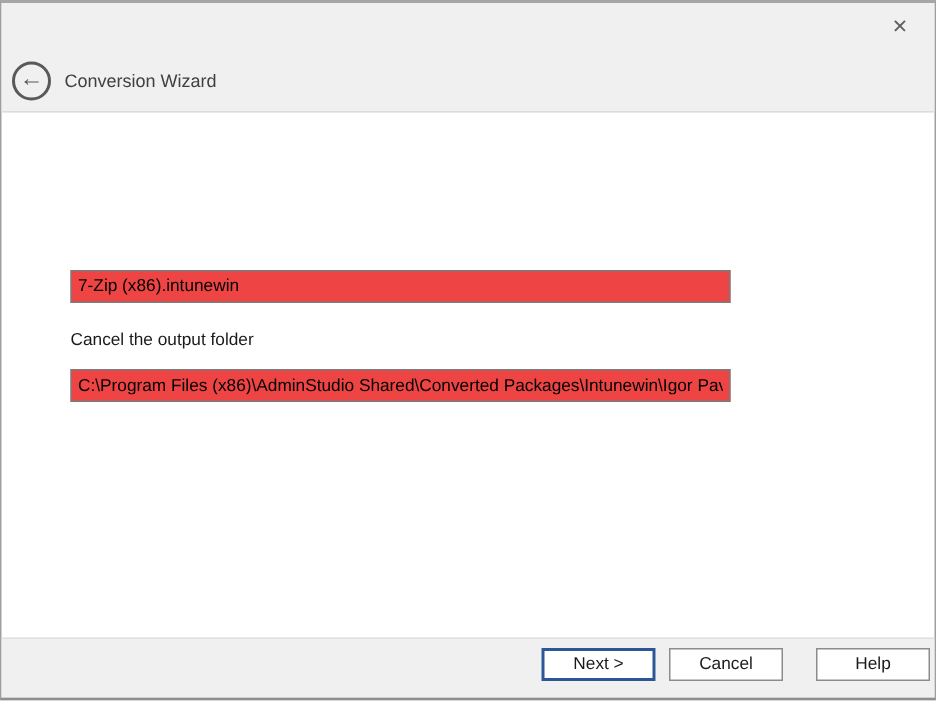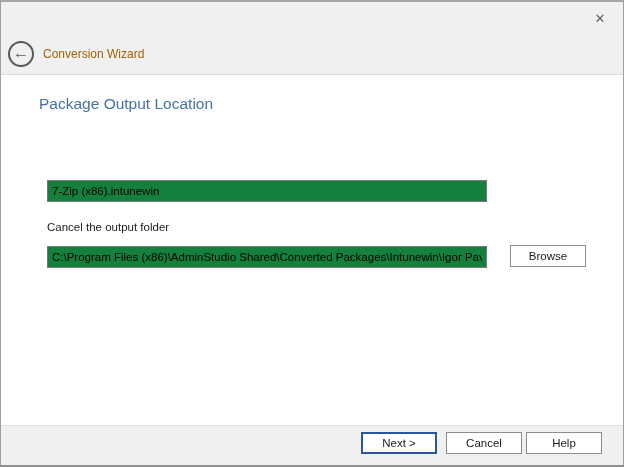--- a/index.html
+++ b/index.html
@@ -49,21 +49,21 @@
   .back-btn .glyph {
     font-size: 16px;
     line-height: 1;
     color: #595959;
     transform: translateY(-1px);
   }
   .header-title {
     position: absolute;
     left: 42px; top: 45px;
     font-size: 12px;
-    color: #a16207;
+    color: #404040;
   }
 
   
   .page-heading {
     position: absolute;
     left: 38px; top: 93px;
     font-size: 15.5px;
     font-weight: normal;
     color: #4472a4;
   }
@@ -75,21 +75,21 @@
   }
   .label-filename { top: 150px; }
   .label-folder   { top: 219px; }
 
   .text-input {
     position: absolute;
     left: 46px;
     width: 440px;
     height: 22px;
     border: 1px solid #7a7a7a;
-    background: #15803d;
+    background: #ef4444;
     font-family: "Liberation Sans", "DejaVu Sans", sans-serif;
     font-size: 11.5px;
     color: #000000;
     padding: 0 4px;
     outline: none;
     white-space: nowrap;
     overflow: hidden;
   }
   .input-filename { top: 178px; }
   .input-folder   { top: 244px; }
@@ -116,45 +116,43 @@
     background: #f0f0f0;
     border-top: 1px solid #dfdfdf;
   }
   .footer .btn { top: 6px; }
   .next-btn {
     left: 360px;
     width: 76px;
     border: 2px solid #2b5797;
   }
   .cancel-btn { left: 445px; }
-  .help-btn   { left: 525px; }
+  .help-btn   { left: 543px; }
 </style>
 </head>
 <body>
 
 <div class="window">
 
   <div class="header">
     <div class="close-btn">✕</div>
     <div class="back-btn">
       <span class="glyph">←</span>
     </div>
     <span class="header-title">Conversion Wizard</span>
   </div>
 
-  <div class="page-heading">Package Output Location</div>
 
 
   <input class="text-input input-filename" type="text" value="7-Zip (x86).intunewin" style="">
 
   <div class="field-label label-folder">Cancel the output folder</div>
 
   <input class="text-input input-folder" type="text" value="C:\Program Files (x86)\AdminStudio Shared\Converted Packages\Intunewin\Igor Pavlov\7-" style="">
 
-  <div class="btn browse-btn">Browse</div>
 
   <div class="footer">
     <div class="btn next-btn">Next &gt;</div>
     <div class="btn cancel-btn">Cancel</div>
     <div class="btn help-btn">Help</div>
   </div>
 
 </div>
 
 </body></html>

